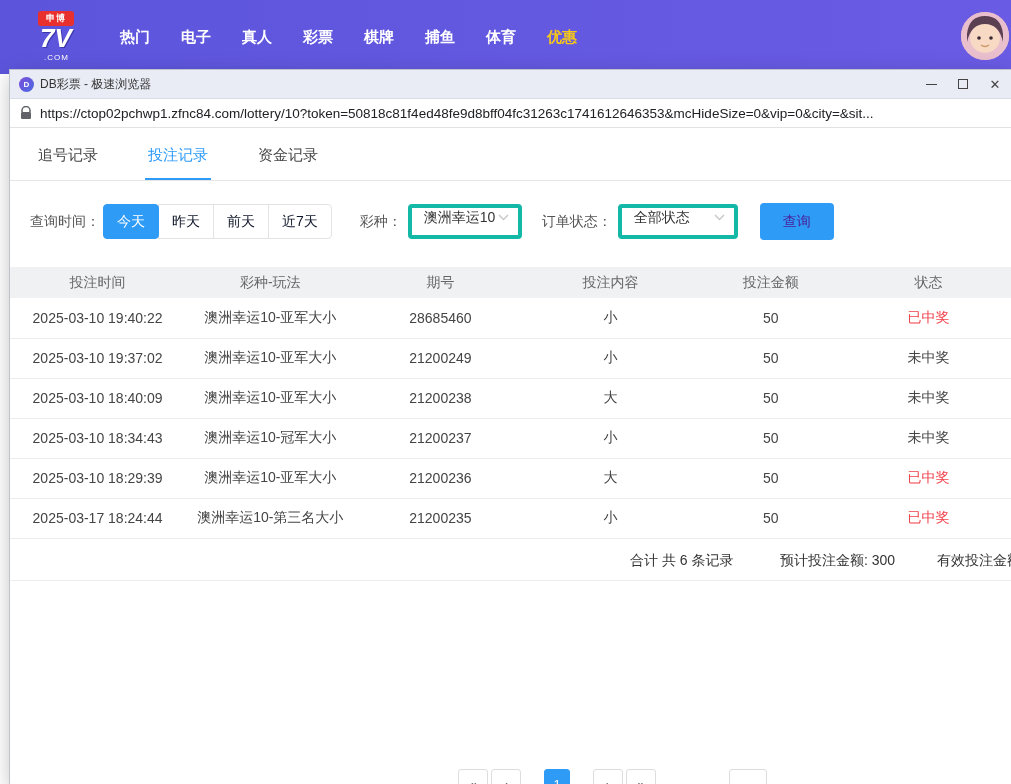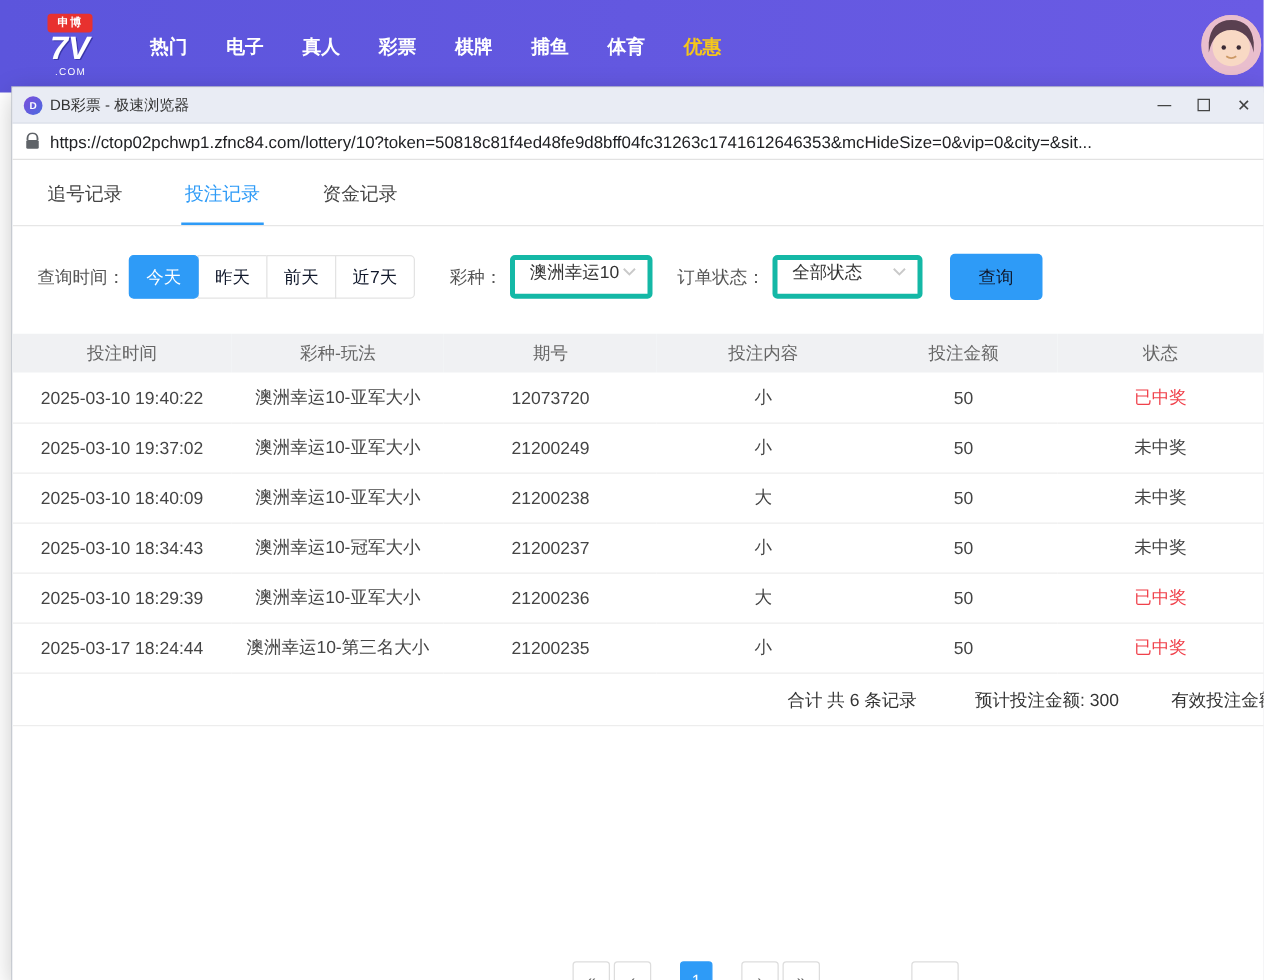--- a/index.html
+++ b/index.html
@@ -59,21 +59,21 @@
     font-size:14px; display:flex; align-items:center; margin-left:-1px; cursor:pointer; white-space:nowrap; }
   .time-btn:first-child { border-radius:4px 0 0 4px; }
   .time-btn:last-child { border-radius:0 4px 4px 0; }
   .time-btn.active { background:#2e9bf7; border-color:#2e9bf7; color:#fff; border-radius:4px; position:relative; z-index:1; }
   .sp28 { margin-left:28px; } .sp20 { margin-left:20px; }
   .select { height:35px; border:4px solid #14b8a6; border-radius:4px; background:#fff;
     display:flex; align-items:center; justify-content:space-between; padding:0 9px 8px 12px;
     color:#333; cursor:pointer; margin-left:6px; }
   .select.lottery { width:114px; } .select.status { width:120px; }
   .chevron { display:flex; }
-  .search-btn { margin-left:22px; width:74px; height:37px; background:#2e9bf7; color:#0f172a;
+  .search-btn { margin-left:22px; width:74px; height:37px; background:#2e9bf7; color:#4c1d95;
     border:none; border-radius:4px; font-size:14px; cursor:pointer; }
 
   
   table { width:100%; border-collapse:collapse; table-layout:fixed; margin-top:27px; font-size:14px; }
   thead th { background:#f0f1f3; height:31px; font-weight:normal; color:#666; }
   tbody td { height:40px; text-align:center; color:#444; border-bottom:1px solid #ededed; }
   td.status-won { color:#f0414b; }
 
   .summary { position:relative; height:42px; border-bottom:1px solid #ededed; font-size:14px; color:#333; }
   .summary span { position:absolute; top:13px; white-space:nowrap; }
@@ -203,21 +203,21 @@
           <th>期号</th>
           <th>投注内容</th>
           <th>投注金额</th>
           <th>状态</th>
         </tr>
       </thead>
       <tbody>
         <tr>
           <td>2025-03-10 19:40:22</td>
           <td>澳洲幸运10-亚军大小</td>
-          <td>12073720</td>
+          <td>28685460</td>
           <td>小</td>
           <td>50</td>
           <td class="status-won">已中奖</td>
         </tr>
         <tr>
           <td>2025-03-10 19:37:02</td>
           <td>澳洲幸运10-亚军大小</td>
           <td>21200249</td>
           <td>小</td>
           <td>50</td>

